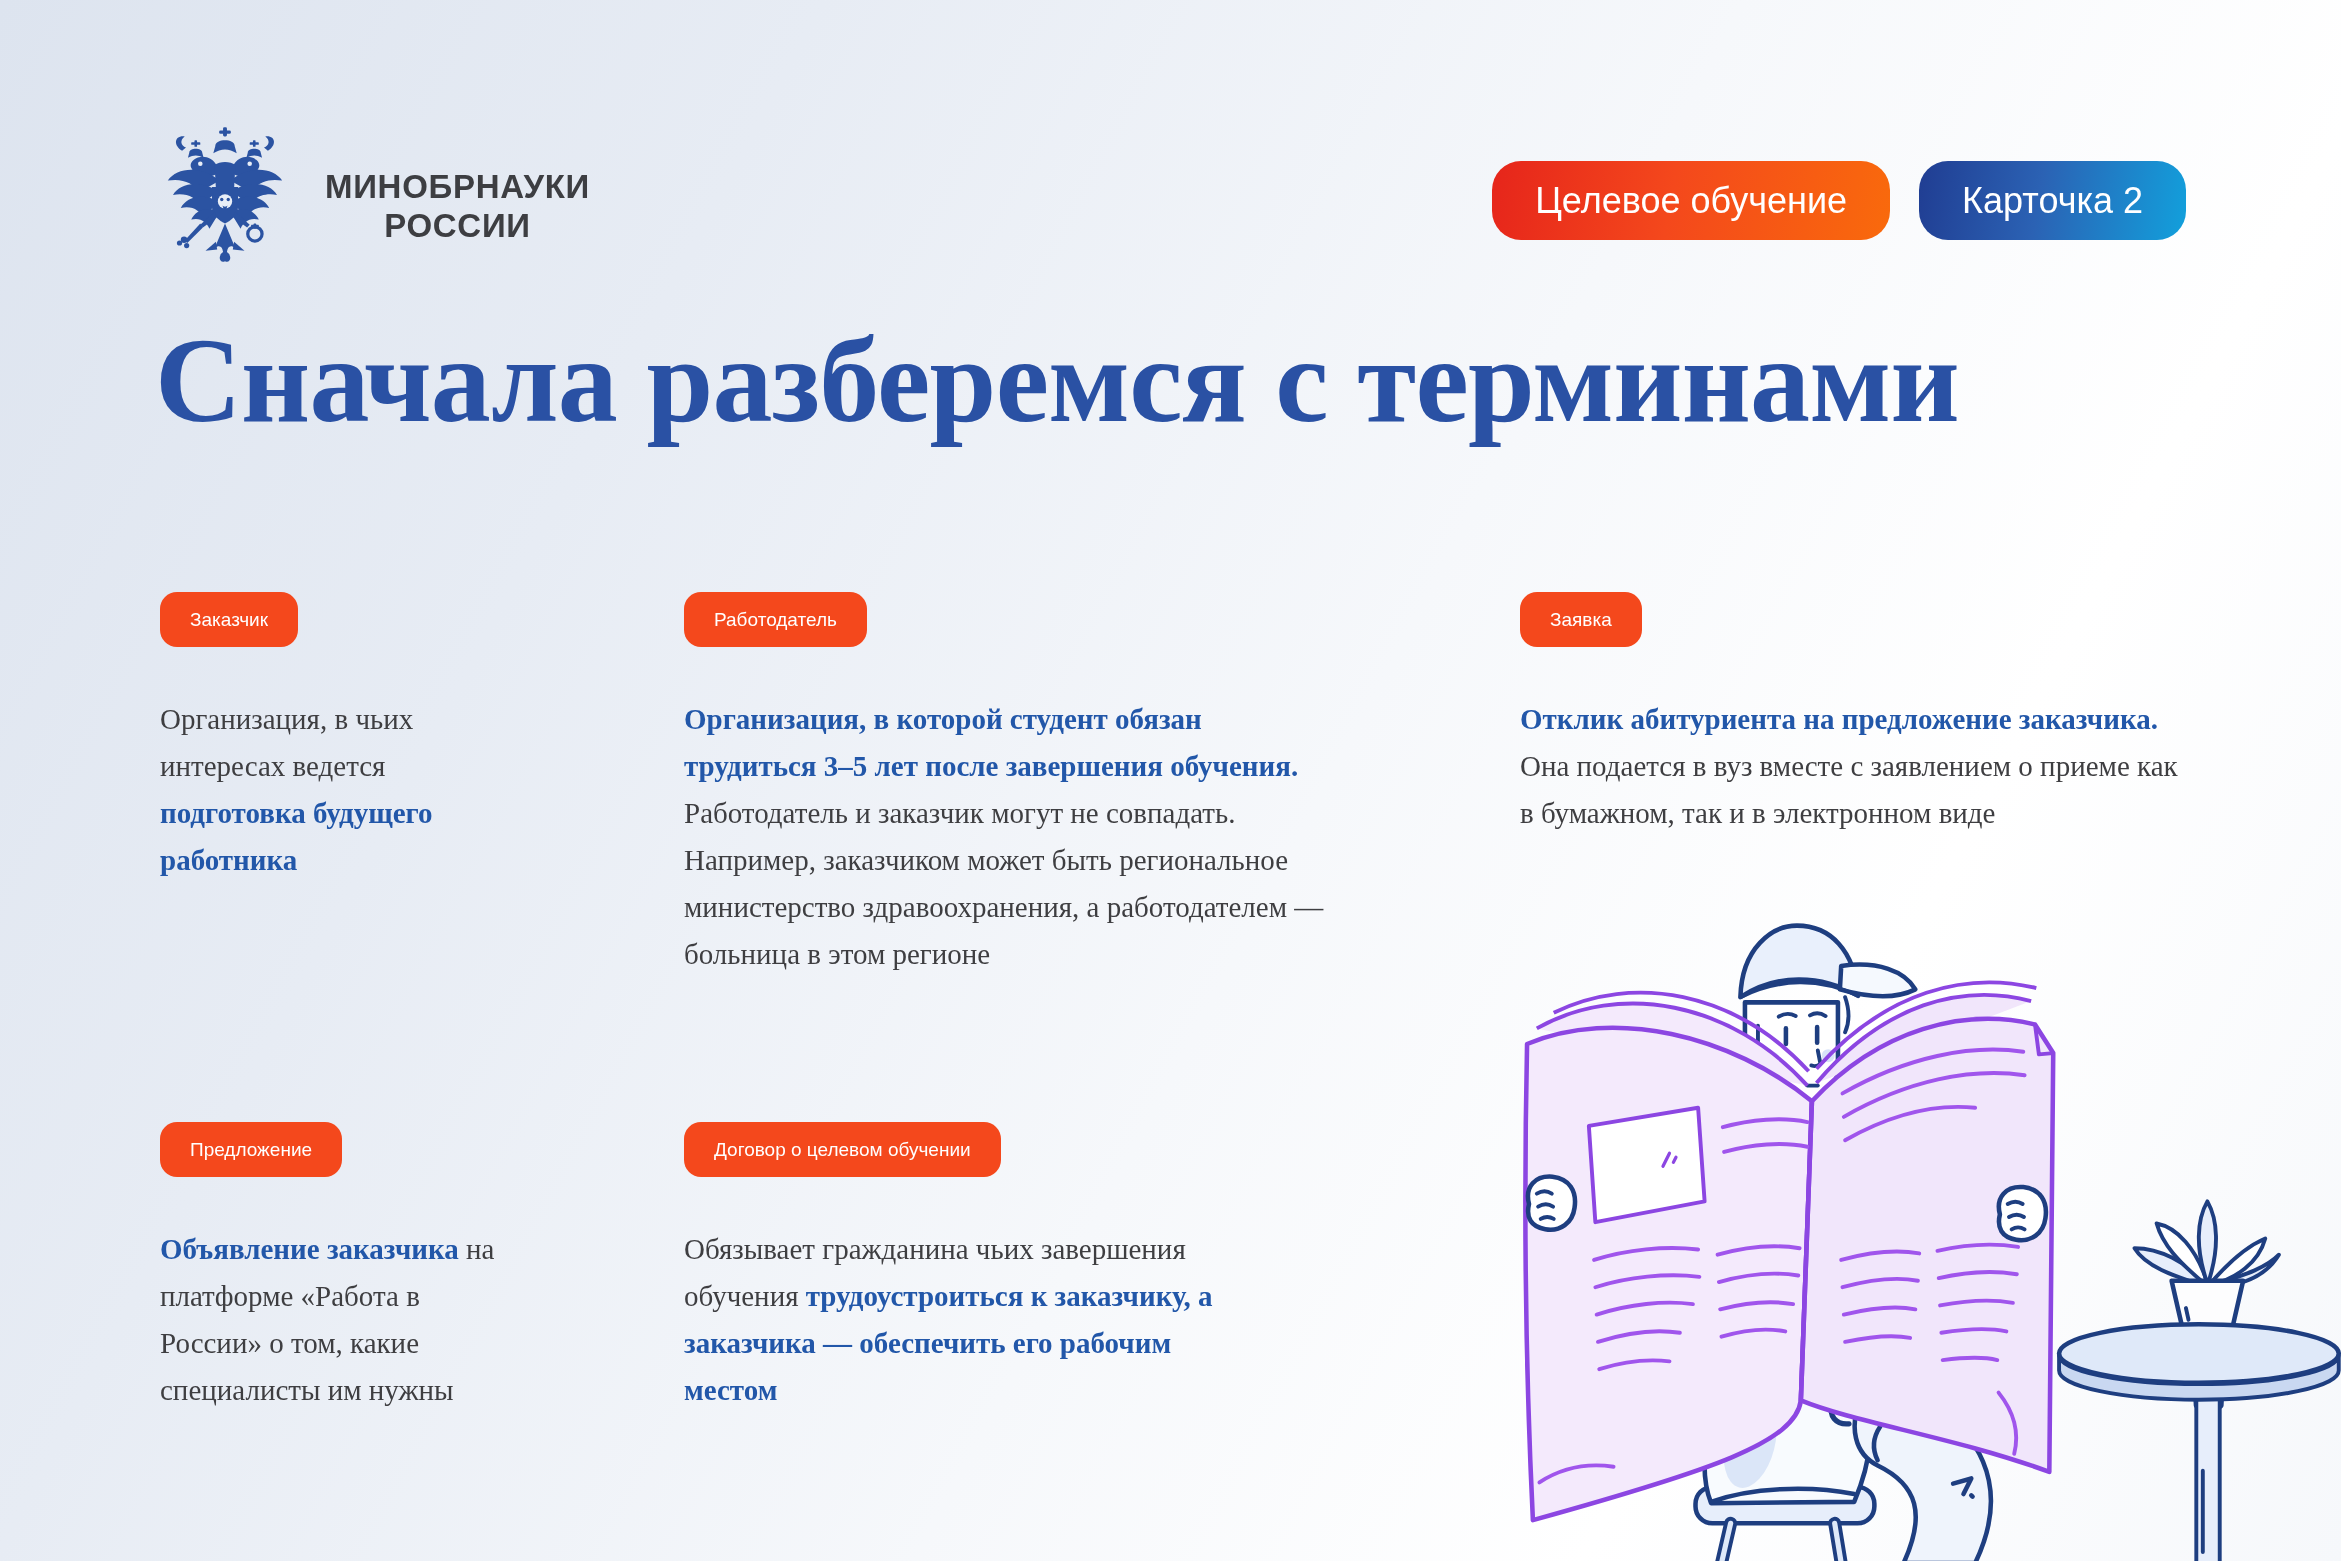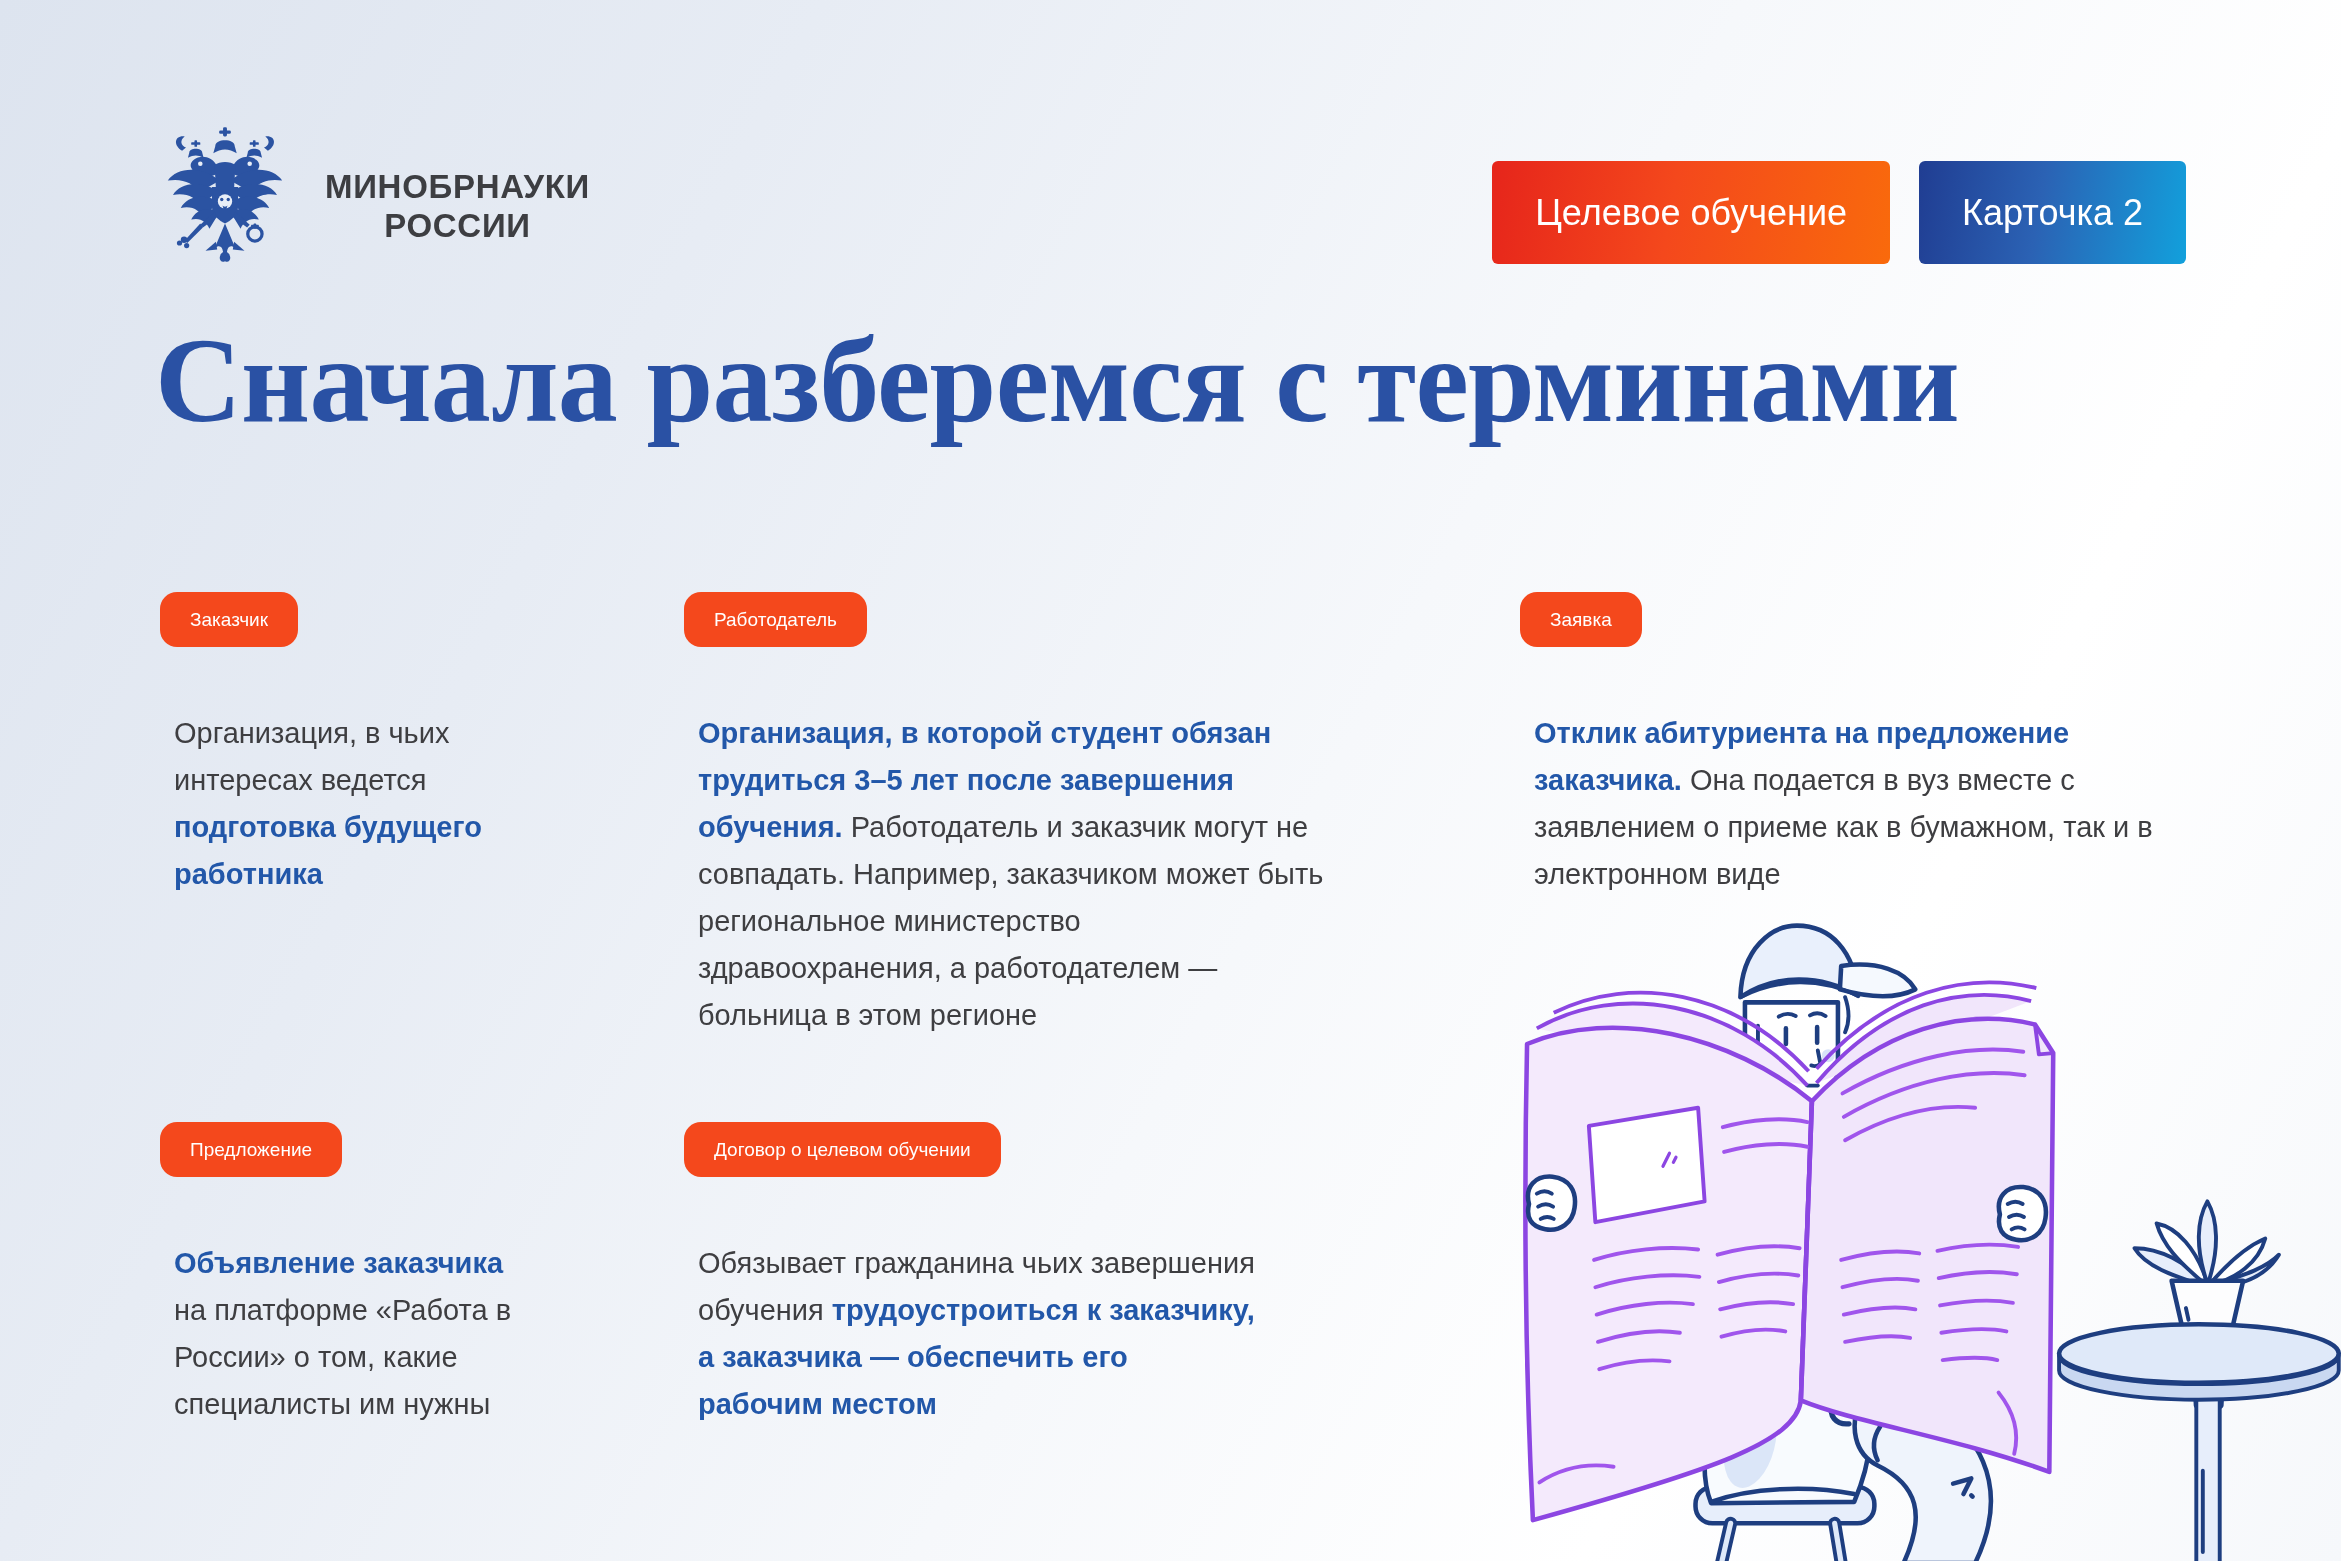--- a/index.html
+++ b/index.html
@@ -9,40 +9,40 @@
     background:linear-gradient(118deg,#dde4ef 0%,#e7ecf4 26%,#f6f8fb 55%,#ffffff 76%,#f6f8fb 100%);
   }
   
   .emblem{position:absolute;left:160px;top:124px;width:130px;height:147px;}
   .ministry-name{
     position:absolute;left:325px;top:167px;
     font-size:33px;line-height:39px;font-weight:bold;color:#3d3e42;letter-spacing:0.7px;text-align:center;
   }
   .header-badges{position:absolute;top:161px;right:156px;display:flex;gap:29px;}
   .pill{
-    height:79px;border-radius:6px;display:flex;align-items:center;justify-content:center;
-    padding:12px 43px;color:#ffffff;font-size:36px;white-space:nowrap;
+    height:79px;border-radius:29px;display:flex;align-items:center;justify-content:center;
+    padding:0 43px;color:#ffffff;font-size:36px;white-space:nowrap;
   }
   .pill-topic{background:linear-gradient(100deg,#e6251b 0%,#f4481c 45%,#f96a0c 100%);}
   .pill-card{background:linear-gradient(100deg,#203d92 0%,#2b62b4 45%,#12a0dc 100%);}
   
   .page-title{
     position:absolute;left:155px;top:306px;margin:0;width:2082px;
     font-family:"Liberation Serif","DejaVu Serif",serif;
     font-weight:bold;font-size:120px;line-height:150px;letter-spacing:-0.7px;
     color:#2a51a4;white-space:nowrap;
   }
   
   .term-card{position:absolute;}
   .term-badge{
     display:inline-flex;align-items:center;height:55px;border-radius:17px;
     padding:0 30px;background:#f4481c;color:#ffffff;font-size:19px;white-space:nowrap;
     margin-bottom:49px;
   }
-  .term-text{margin:14px;font-size:29px;line-height:47px;color:#3e3e41;}
+  .term-text{margin:0;font-size:29px;line-height:47px;color:#3e3e41;font-family:Liberation Serif, serif;}
   .seg.em{color:#2257a9;font-weight:bold;}
   .card-zakazchik   {left:160px; top:592px; width:390px;}
   .card-rabotodatel {left:684px;top:592px; width:657px;}
   .card-zayavka     {left:1520px;top:592px; width:670px;}
   .card-predlozhenie{left:160px; top:1122px;width:390px;}
   .card-dogovor     {left:684px;top:1122px;width:657px;}
   .card-zakazchik .term-text,.card-predlozhenie .term-text{max-width:364px;}
   .card-dogovor .term-text{max-width:559px;}
   
   .illustration{position:absolute;left:1516px;top:898px;width:826px;height:664px;}

